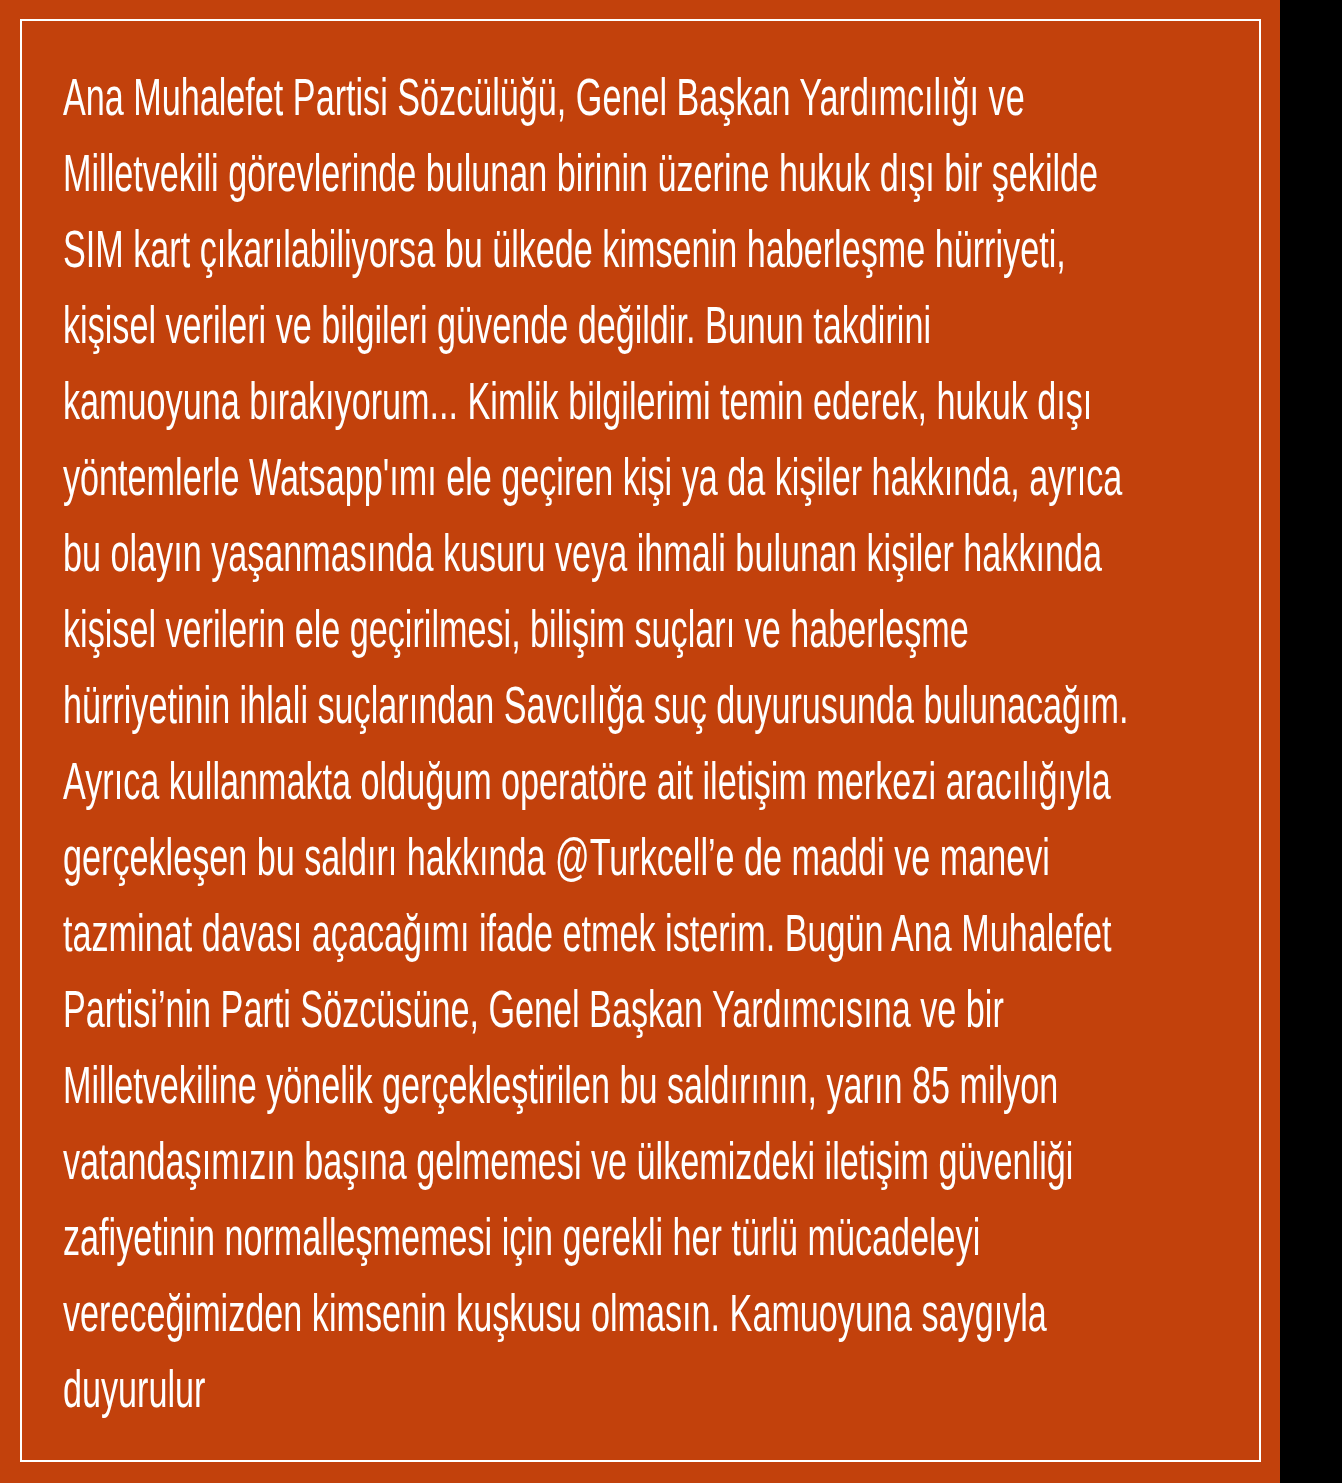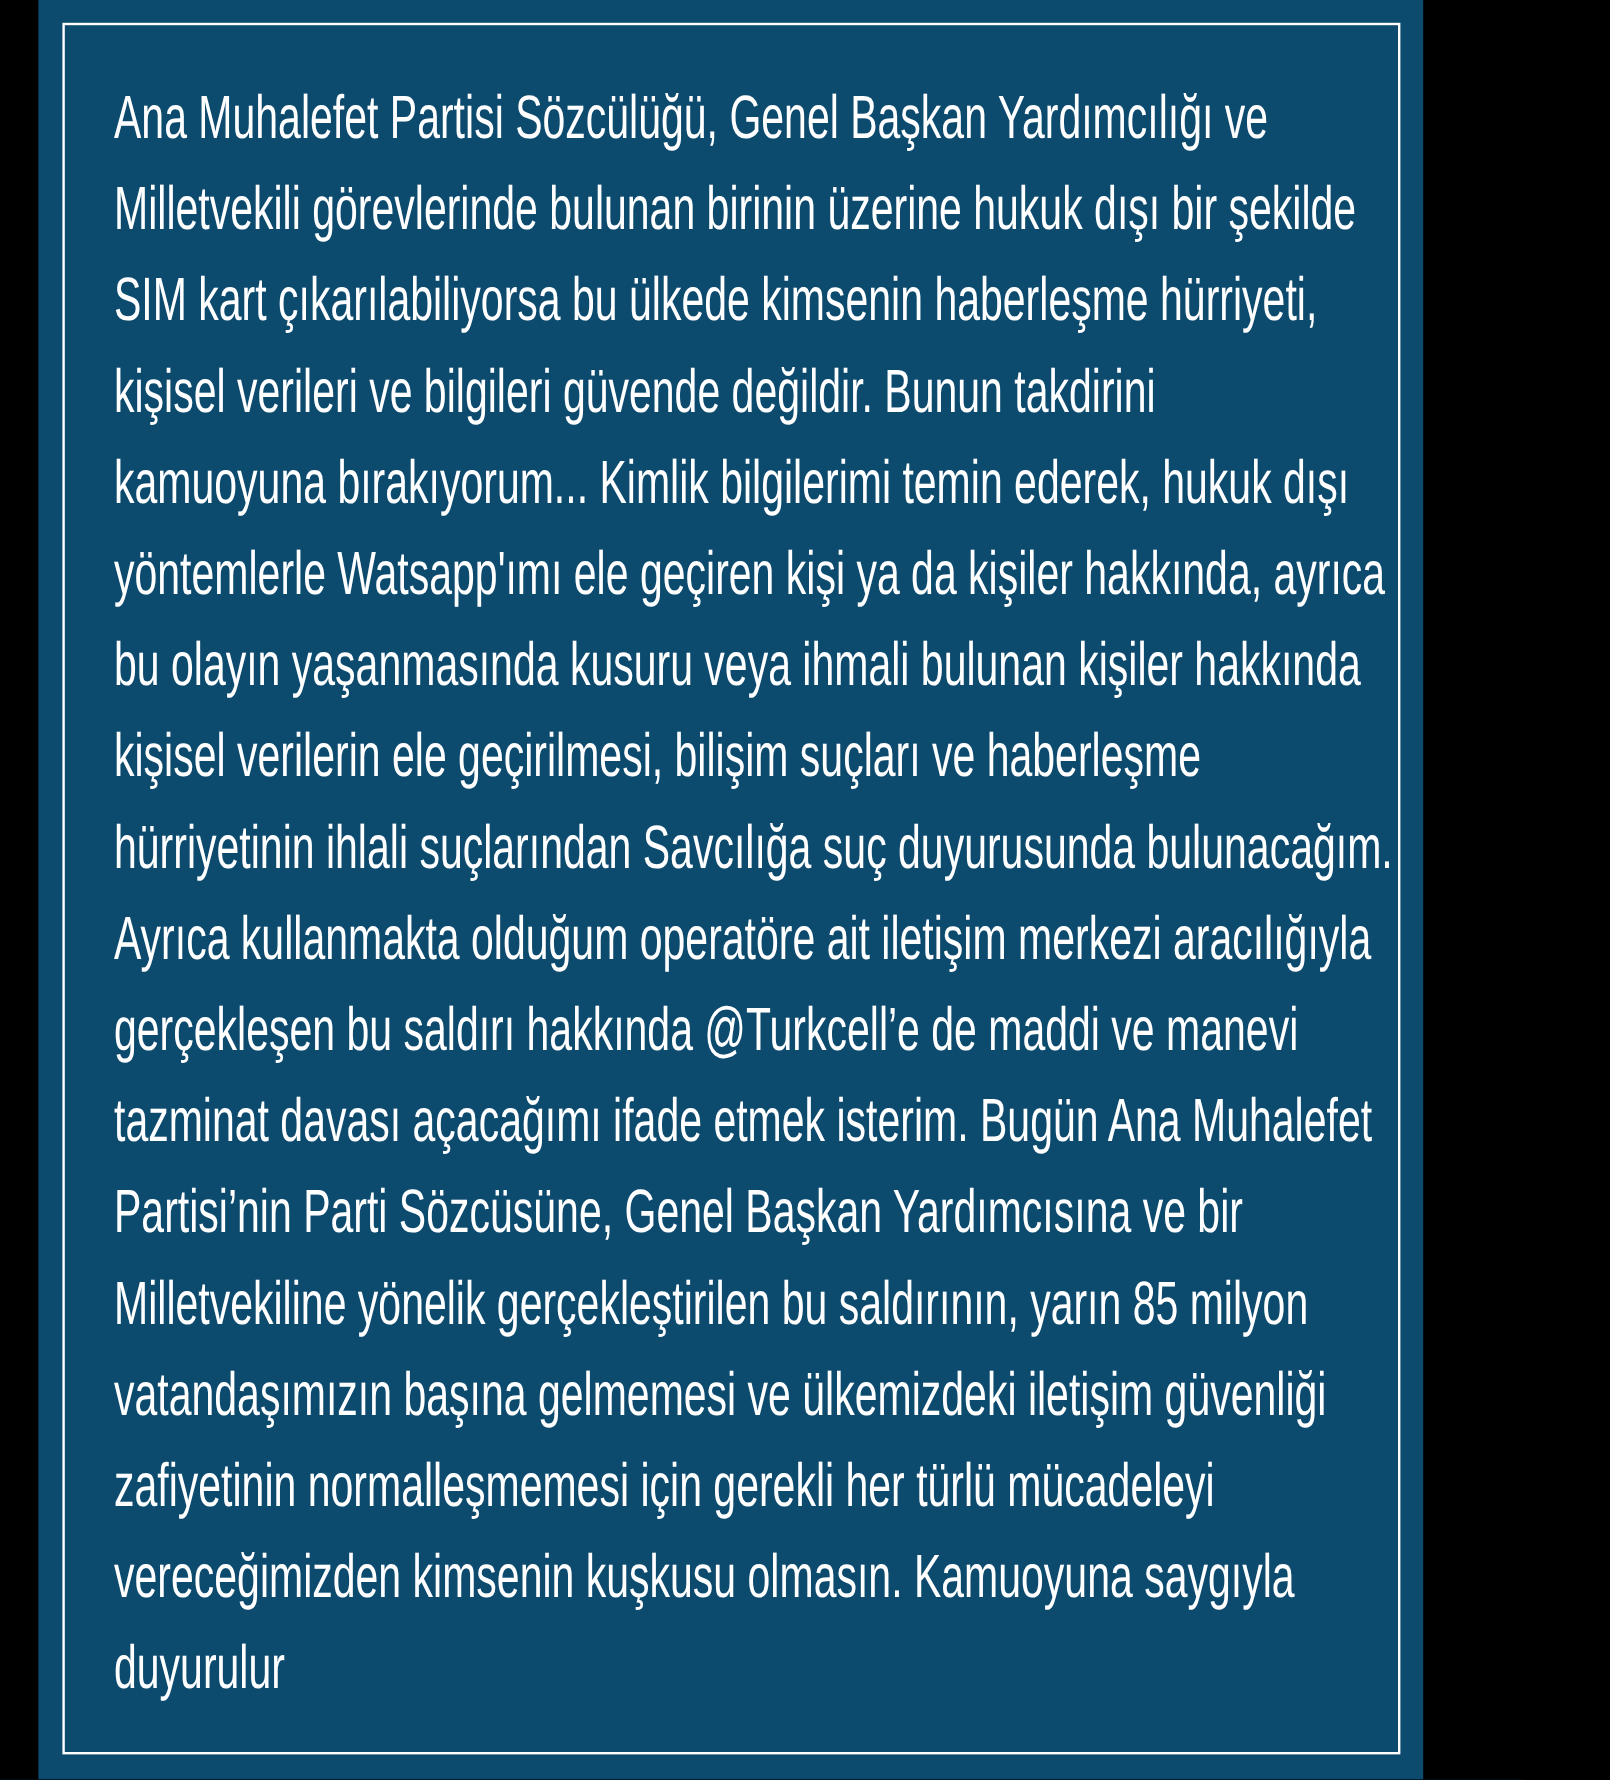--- a/index.html
+++ b/index.html
@@ -2,25 +2,24 @@
 <html><head>
 <meta charset="utf-8">
 <style>
   html, body {
     margin: 0;
     padding: 0;
     background: #000000;
   }
   .canvas {
     position: relative;
-    width: 1154px;
+    width: 1280px;
     height: 1483px;
-    background: #0c4a6e;
+    background: #c2410c;
     overflow: hidden;
-    margin-left: 32px;
   }
   .frame-border {
     position: absolute;
     left: 20px;
     top: 19px;
     right: 19px;
     bottom: 21px;
     border: 2px solid #ffffff;
     pointer-events: none;
   }

